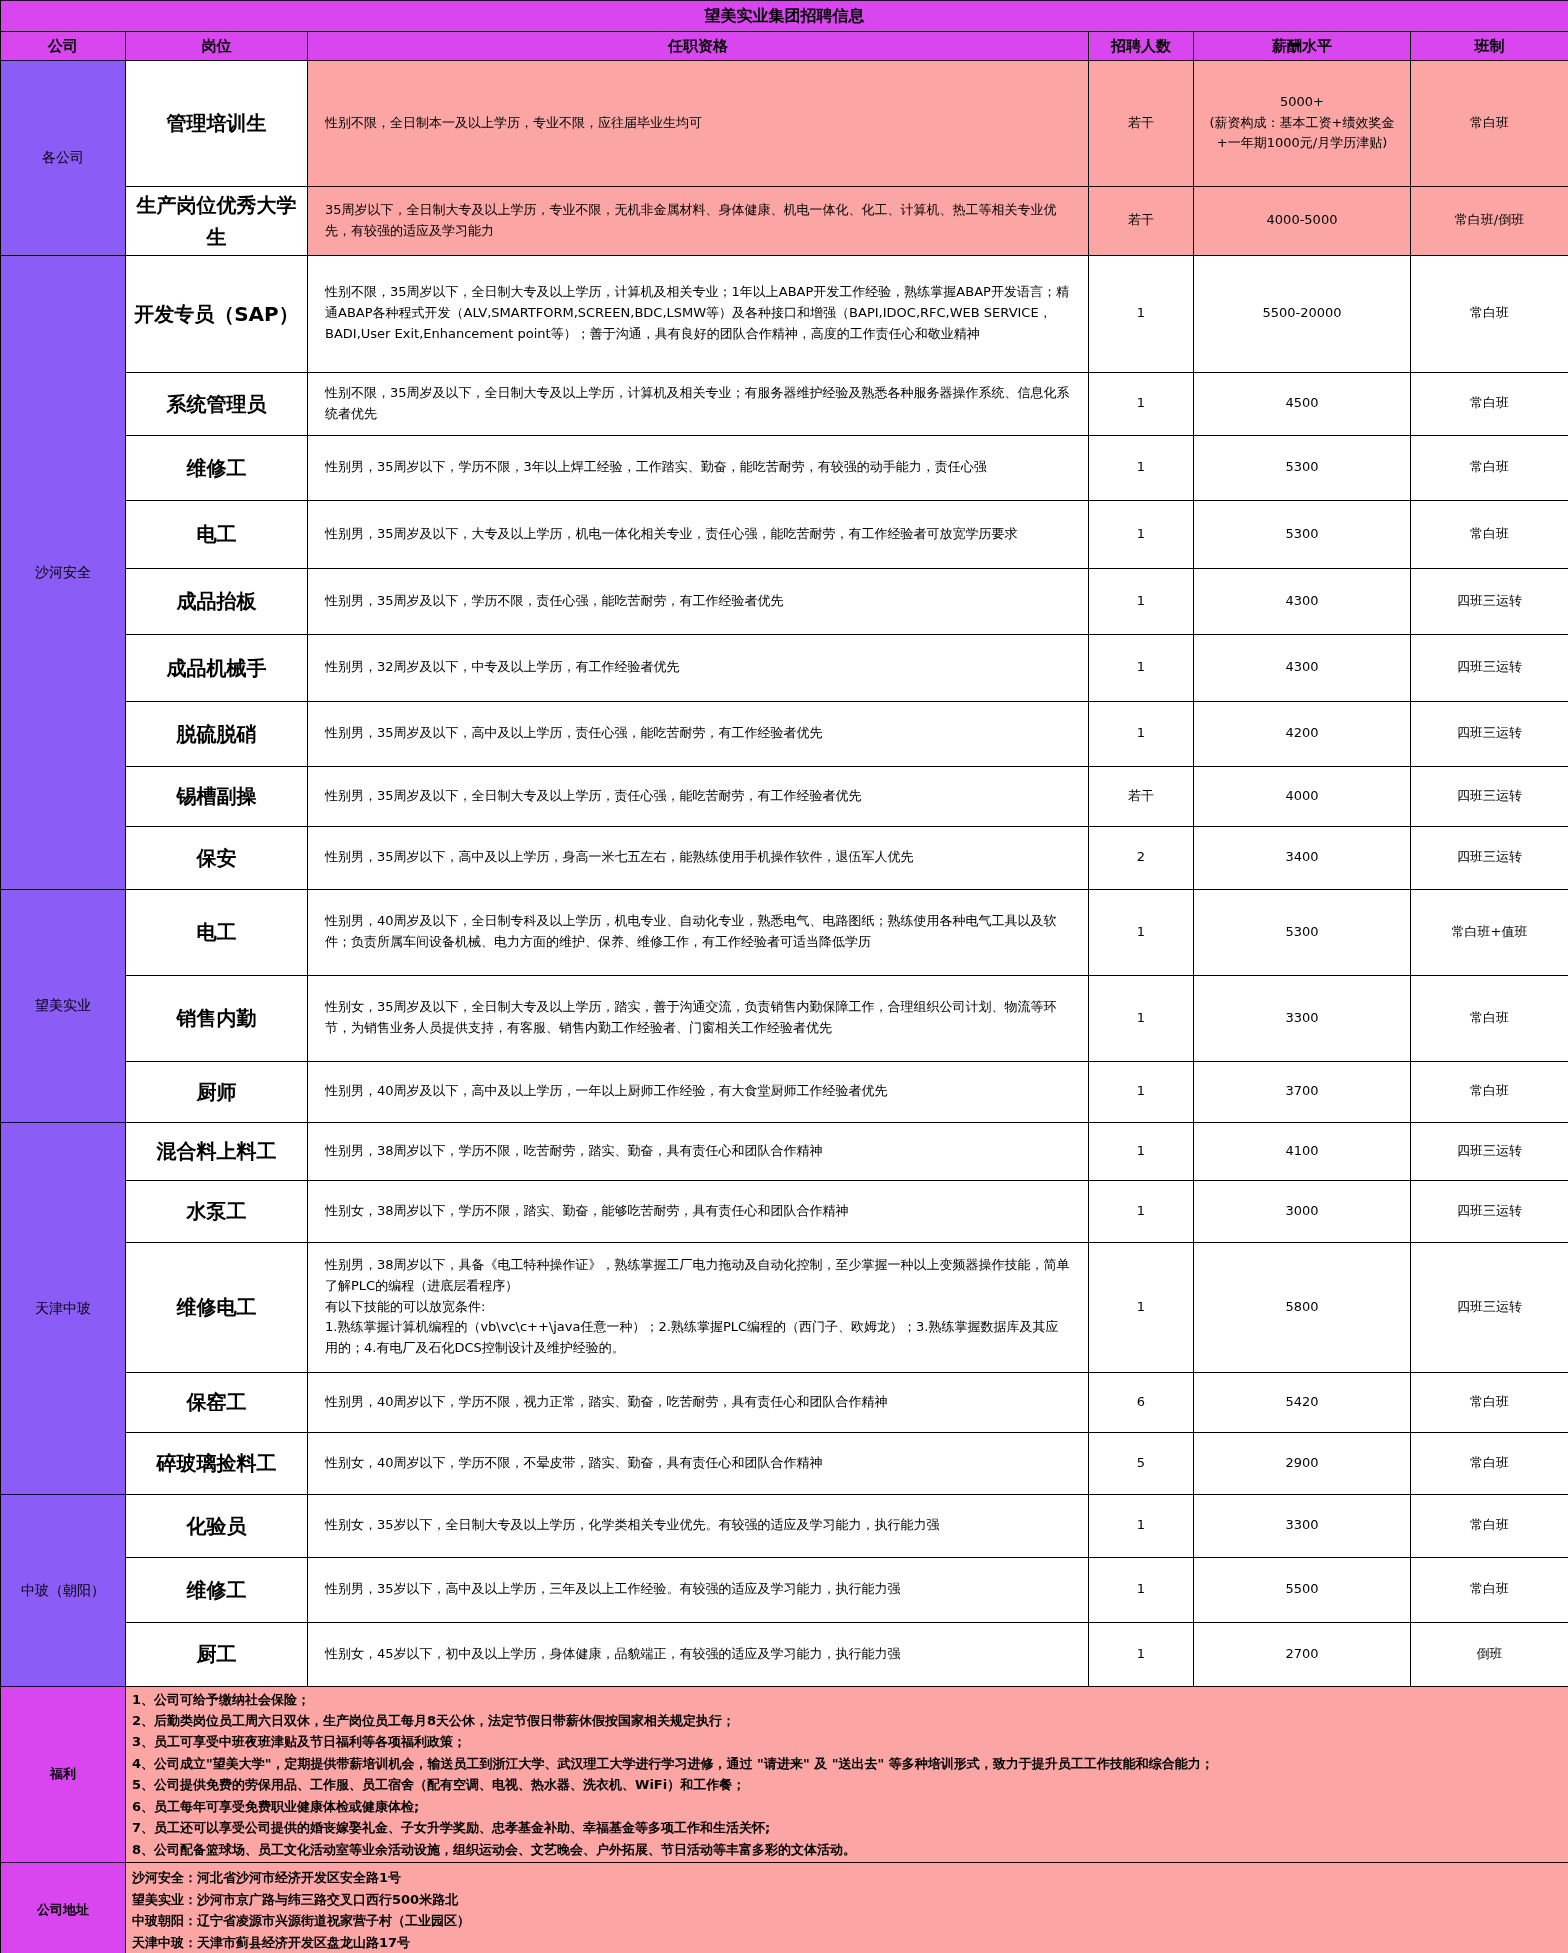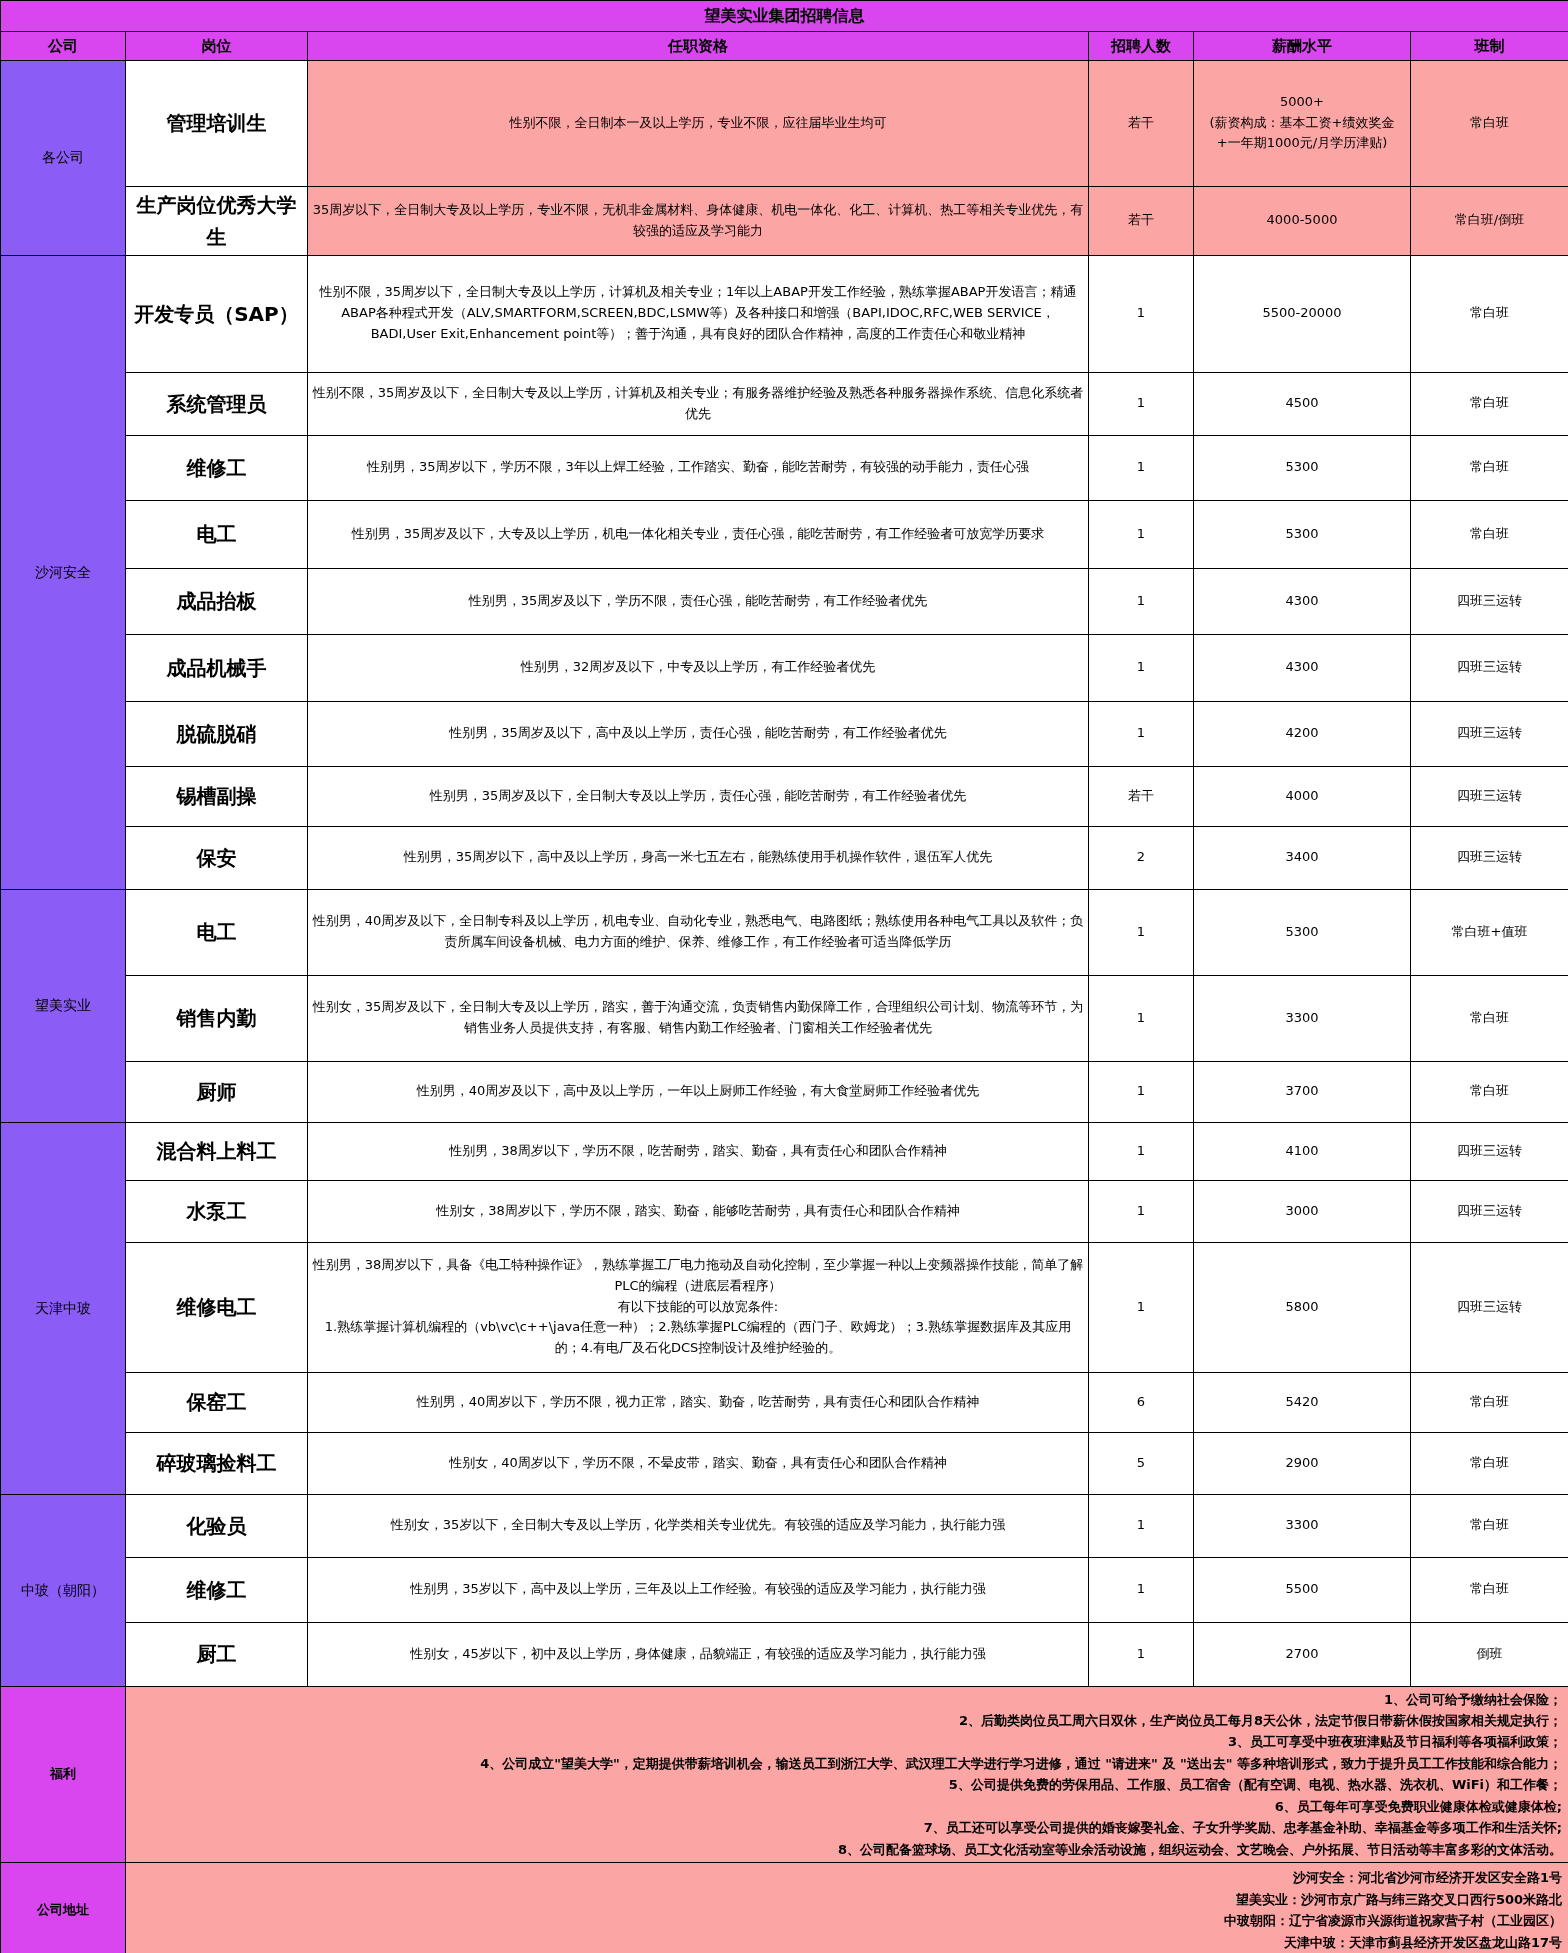--- a/index.html
+++ b/index.html
@@ -7,24 +7,24 @@
   table.t{border-collapse:collapse;table-layout:fixed;width:1568px;}
   td{border:1px solid #000;padding:2px 6px;font-size:13px;line-height:1.6;vertical-align:middle;overflow:hidden;}
   .g{background:#d946ef;}
   .y{background:#fca5a5;}
   .b{font-weight:bold;}
   .c{text-align:center;}
   .title{font-size:16px;font-weight:bold;text-align:center;}
   .hb{font-size:15px;font-weight:bold;text-align:center;}
   .pos{font-size:20px;font-weight:bold;text-align:center;}
   .comp{font-size:14px;font-weight:normal;text-align:center;background:#8b5cf6;}
-  .q{text-align:center;white-space:pre-line;padding:2px 4px;}
+  .q{text-align:left;white-space:pre-line;padding:2px 17px;}
   .ml{white-space:pre-line;}
   .list div{white-space:pre-line;}
-  .wl{font-weight:bold;font-size:13px;line-height:1.65;text-align:right;}
+  .wl{font-weight:bold;font-size:13px;line-height:1.65;}
 </style>
 </head>
 <body>
 
 <table class="t">
   <colgroup>
     <col style="width:125px">
       <col style="width:182px">
       <col style="width:781px">
     <col style="width:105px">

